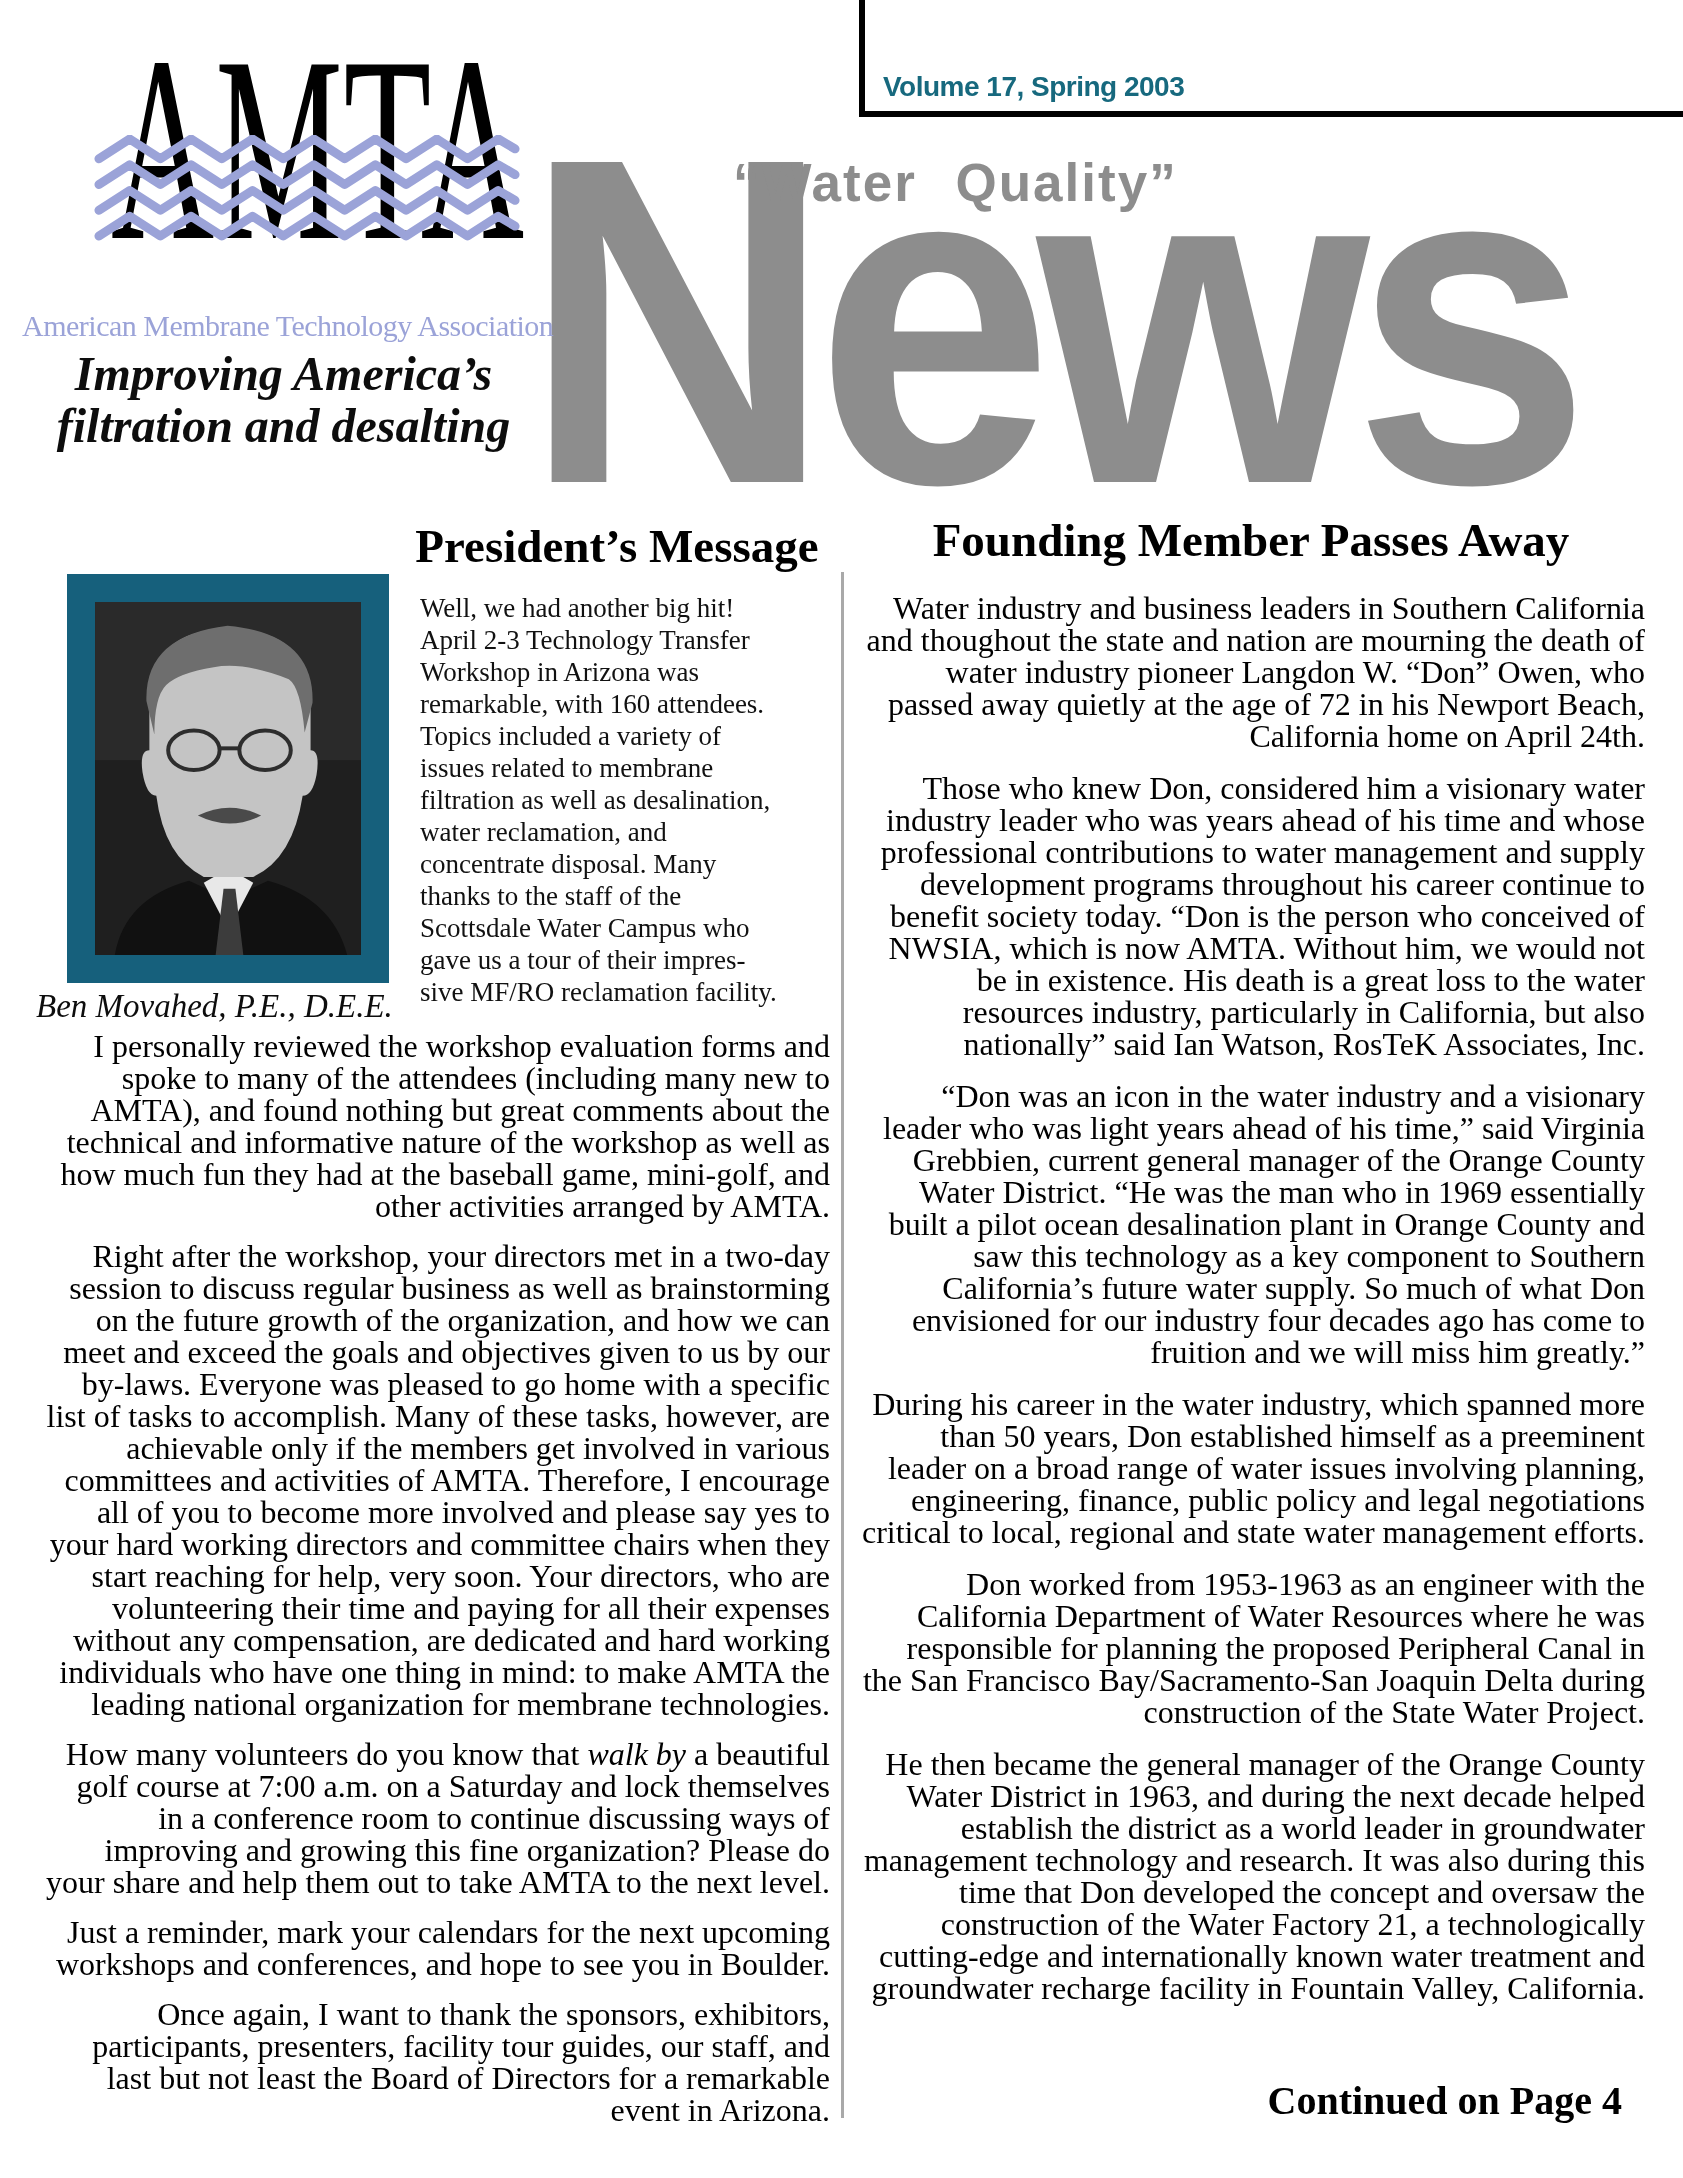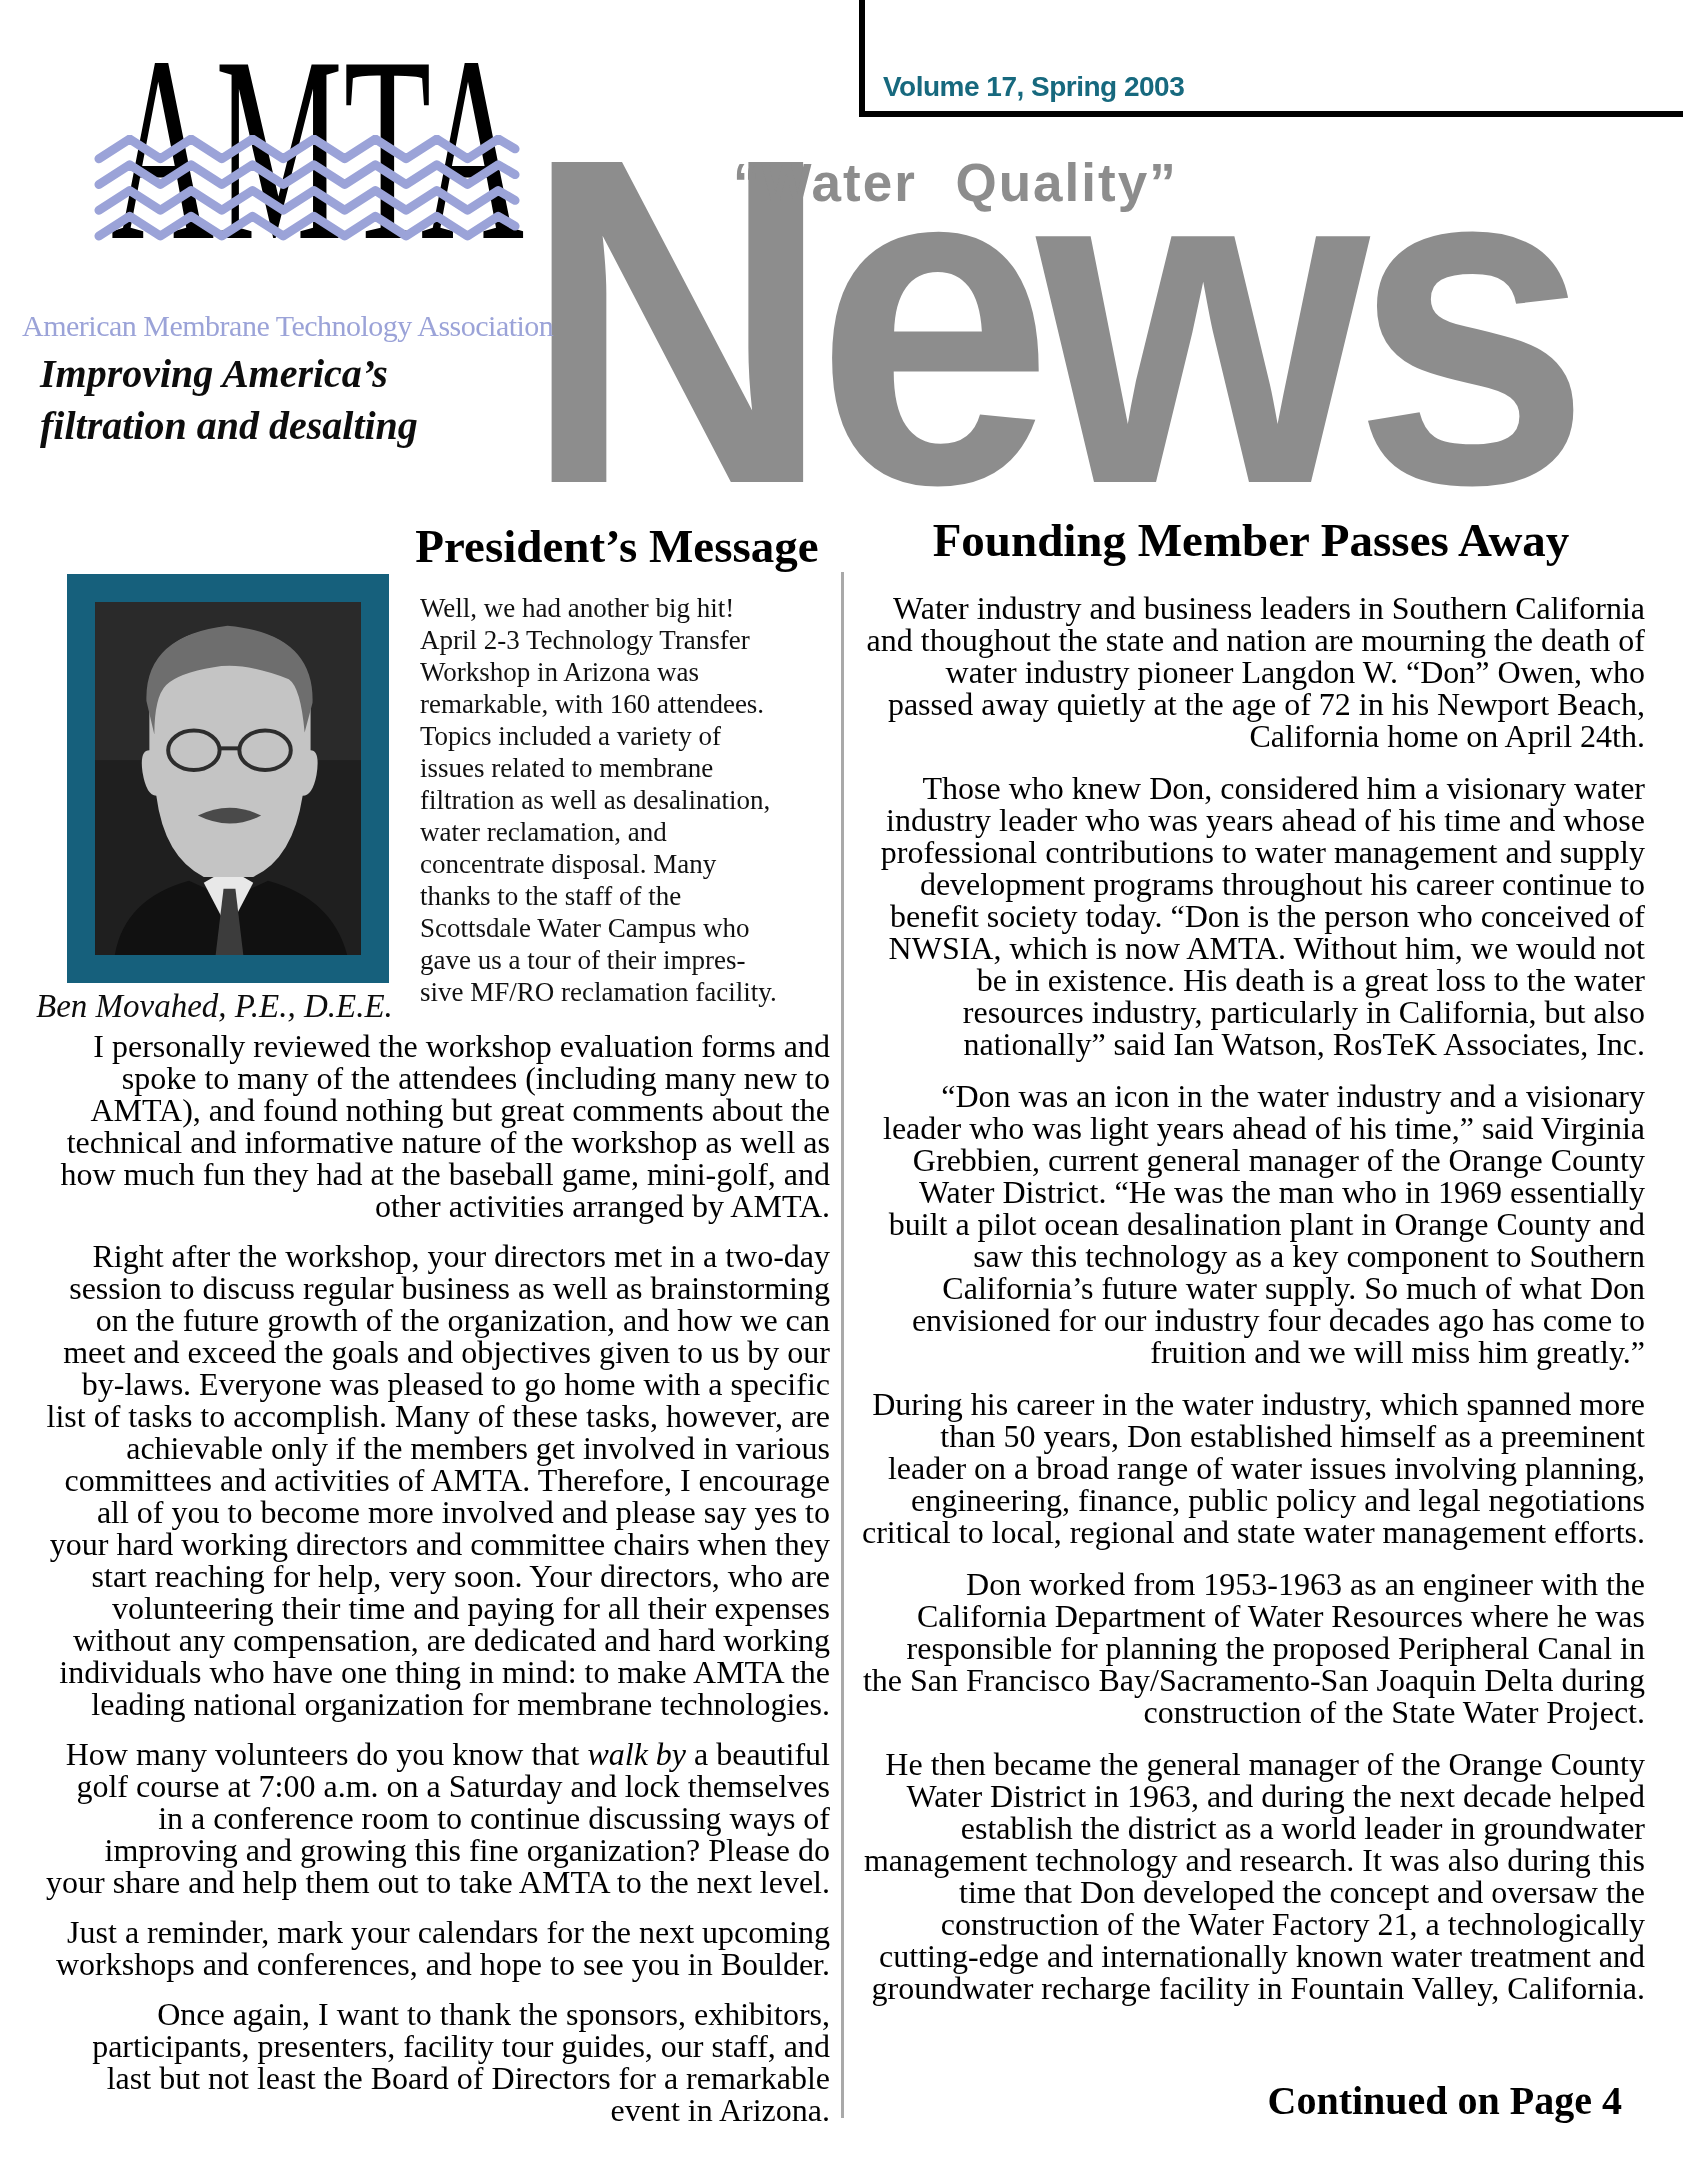--- a/index.html
+++ b/index.html
@@ -6,22 +6,22 @@
   .page{position:relative;width:1683px;height:2178px;background:#ffffff;overflow:hidden;
         font-family:"Liberation Serif", serif;color:#111;}
 
   
   .amta-logo{position:absolute;left:111px;top:16px;font-family:"Liberation Serif",serif;
              font-weight:normal;font-size:265px;line-height:265px;color:#000;
              transform:scaleX(0.54);transform-origin:left top;letter-spacing:2px;white-space:nowrap;}
   .waves{position:absolute;left:91px;top:135px;}
   .assoc{position:absolute;left:22px;top:269px;width:511px;text-align:center;
          font-size:30px;letter-spacing:-0.5px;color:#9ba3d8;white-space:nowrap;margin-top:40px;}
-  .tagline{position:absolute;left:40px;top:348px;width:487px;text-align:left;
-           font-size:40px;line-height:52px;font-weight:bold;font-style:italic;color:#0d0d0d;}
+  .tagline{position:absolute;left:40px;top:348px;width:487px;text-align:center;
+           font-size:48px;line-height:52px;font-weight:bold;font-style:italic;color:#0d0d0d;}
 
   .volume-box{position:absolute;left:859px;top:0;width:824px;height:111px;
               border-left:6px solid #000;border-bottom:6px solid #000;}
   .volume-text{position:absolute;left:18px;bottom:8px;font-family:"Liberation Sans",sans-serif;
                font-weight:bold;font-size:28px;letter-spacing:-0.5px;color:#17697e;white-space:nowrap;}
 
   .wq-title{position:absolute;left:733px;top:115px;width:762px;
             font-family:"Liberation Sans",sans-serif;font-weight:bold;font-size:53px;
             letter-spacing:2px;word-spacing:22px;color:#8d8d8d;white-space:nowrap;margin-top:37px;}
   .news-title{position:absolute;left:523px;top:89px;font-family:"Liberation Sans",sans-serif;

